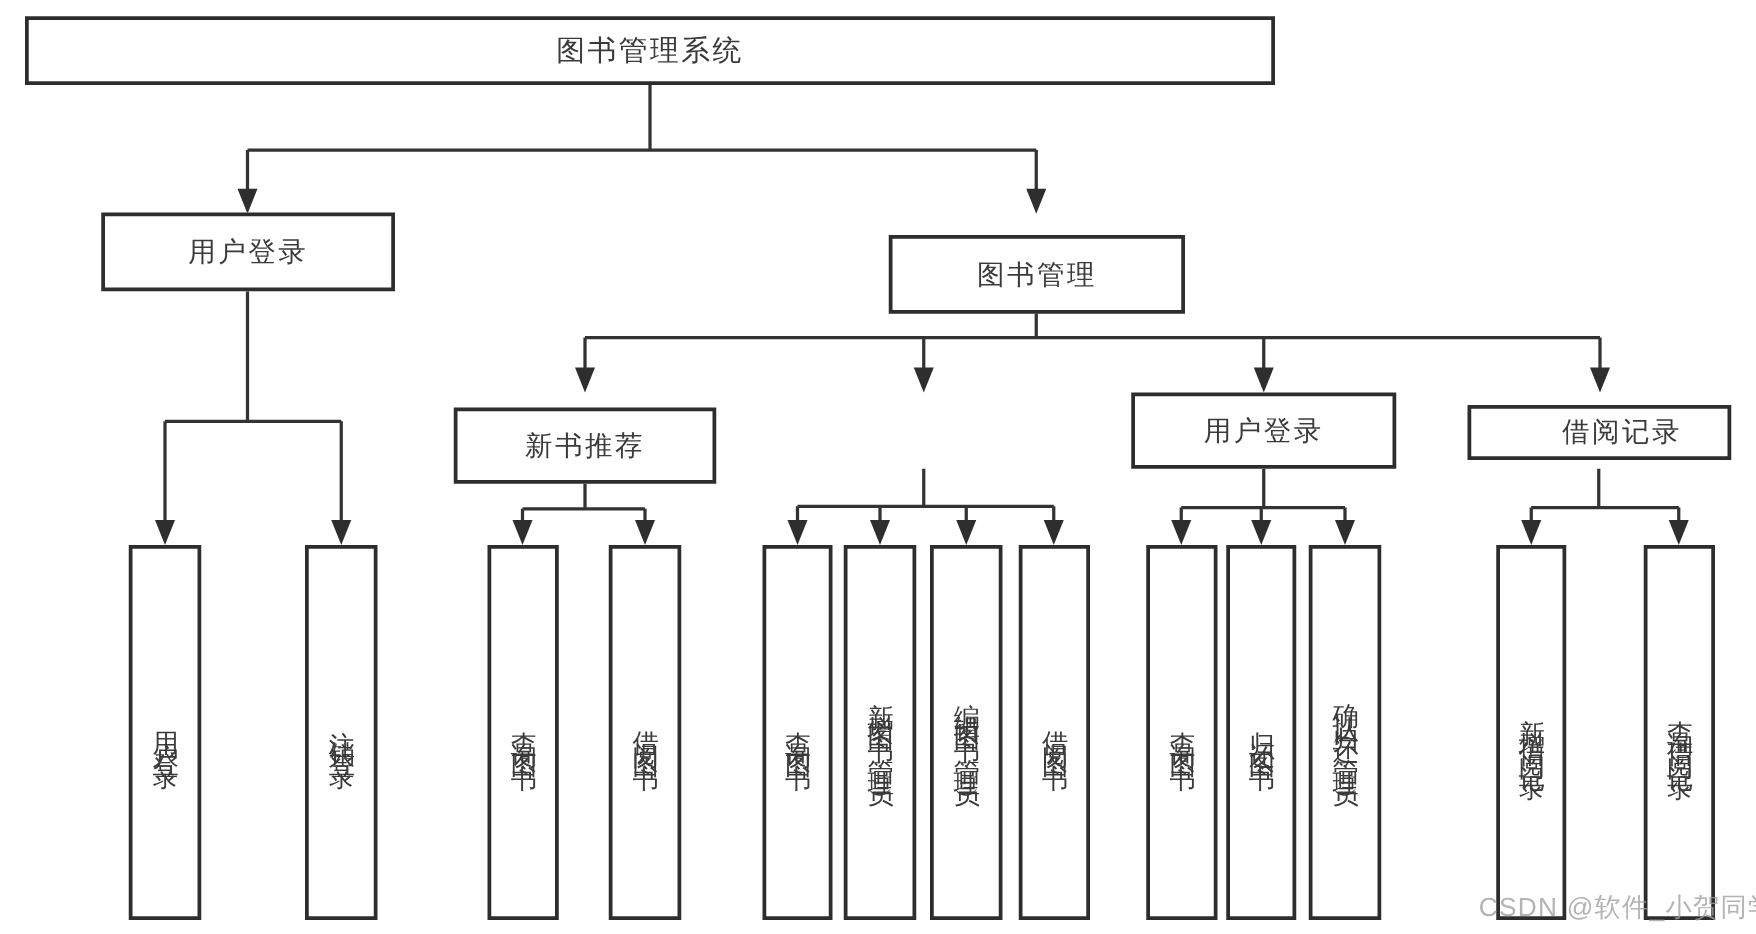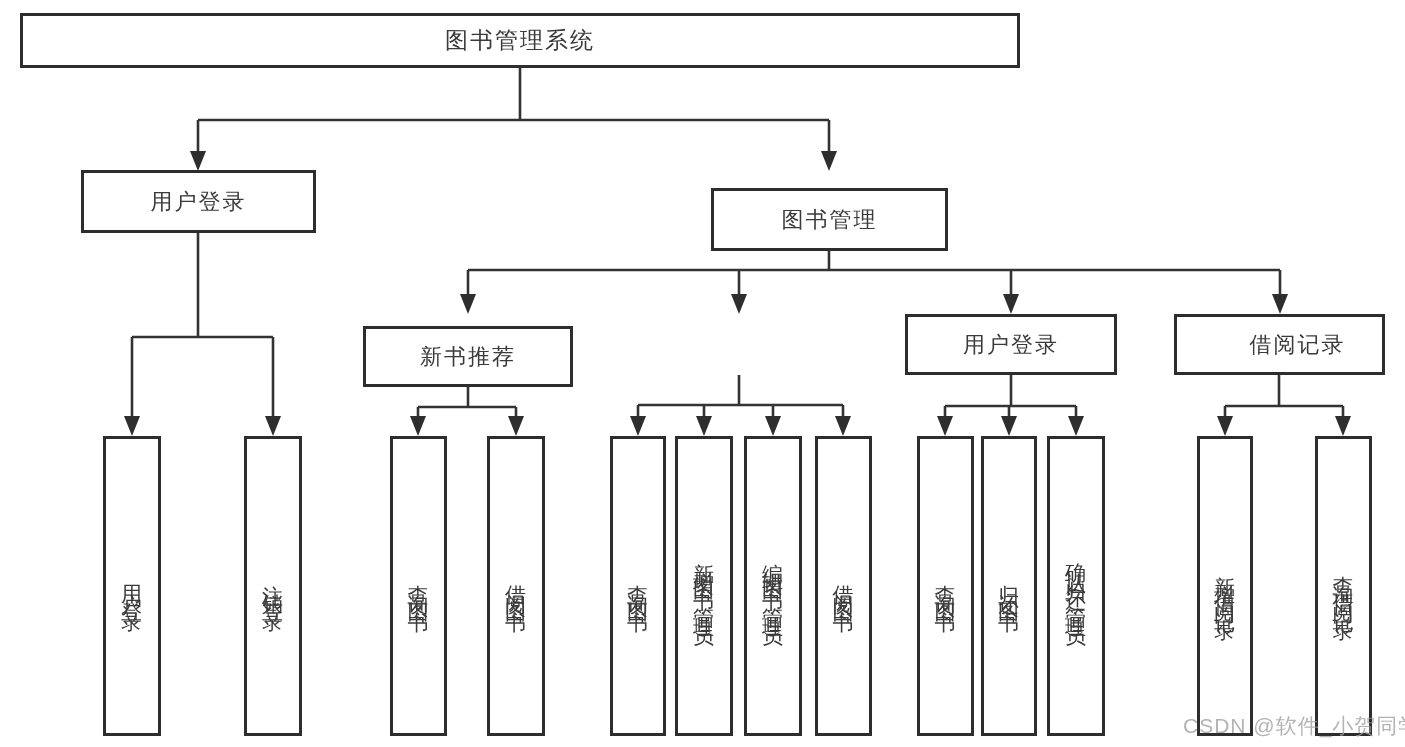--- a/index.html
+++ b/index.html
@@ -114,21 +114,21 @@
   <div class="hbox" style="left:711px; top:188px; width:237px; height:63px;">
     <span>图书管理</span>
   </div>
 
   <div class="hbox" style="left:363px; top:326px; width:210px; height:61px;">
     <span>新书推荐</span>
   </div>
   <div class="hbox" style="left:905px; top:314px; width:212px; height:61px;">
     <span>用户登录</span>
   </div>
-  <div class="hbox" style="left:1174px; top:314px; width:211px; height:61px;padding-left:36px;">
+  <div class="hbox" style="left:1174px; top:324px; width:211px; height:44px;padding-left:36px;">
     <span>借阅记录</span>
   </div>
 
   <div class="vbox" style="left:103px; top:436px; width:58px; height:300px;">
     <span class="vlabel">用户登录</span>
   </div>
   <div class="vbox" style="left:244px; top:436px; width:58px; height:300px;">
     <span class="vlabel">注销登录</span>
   </div>
 

